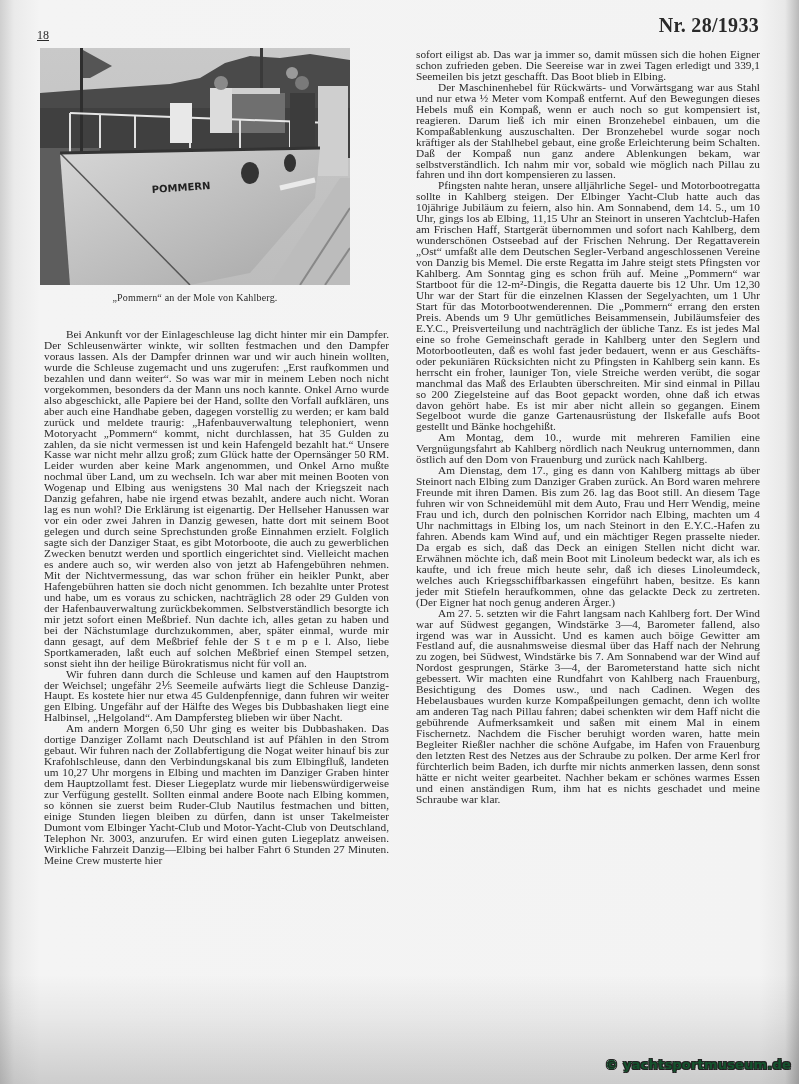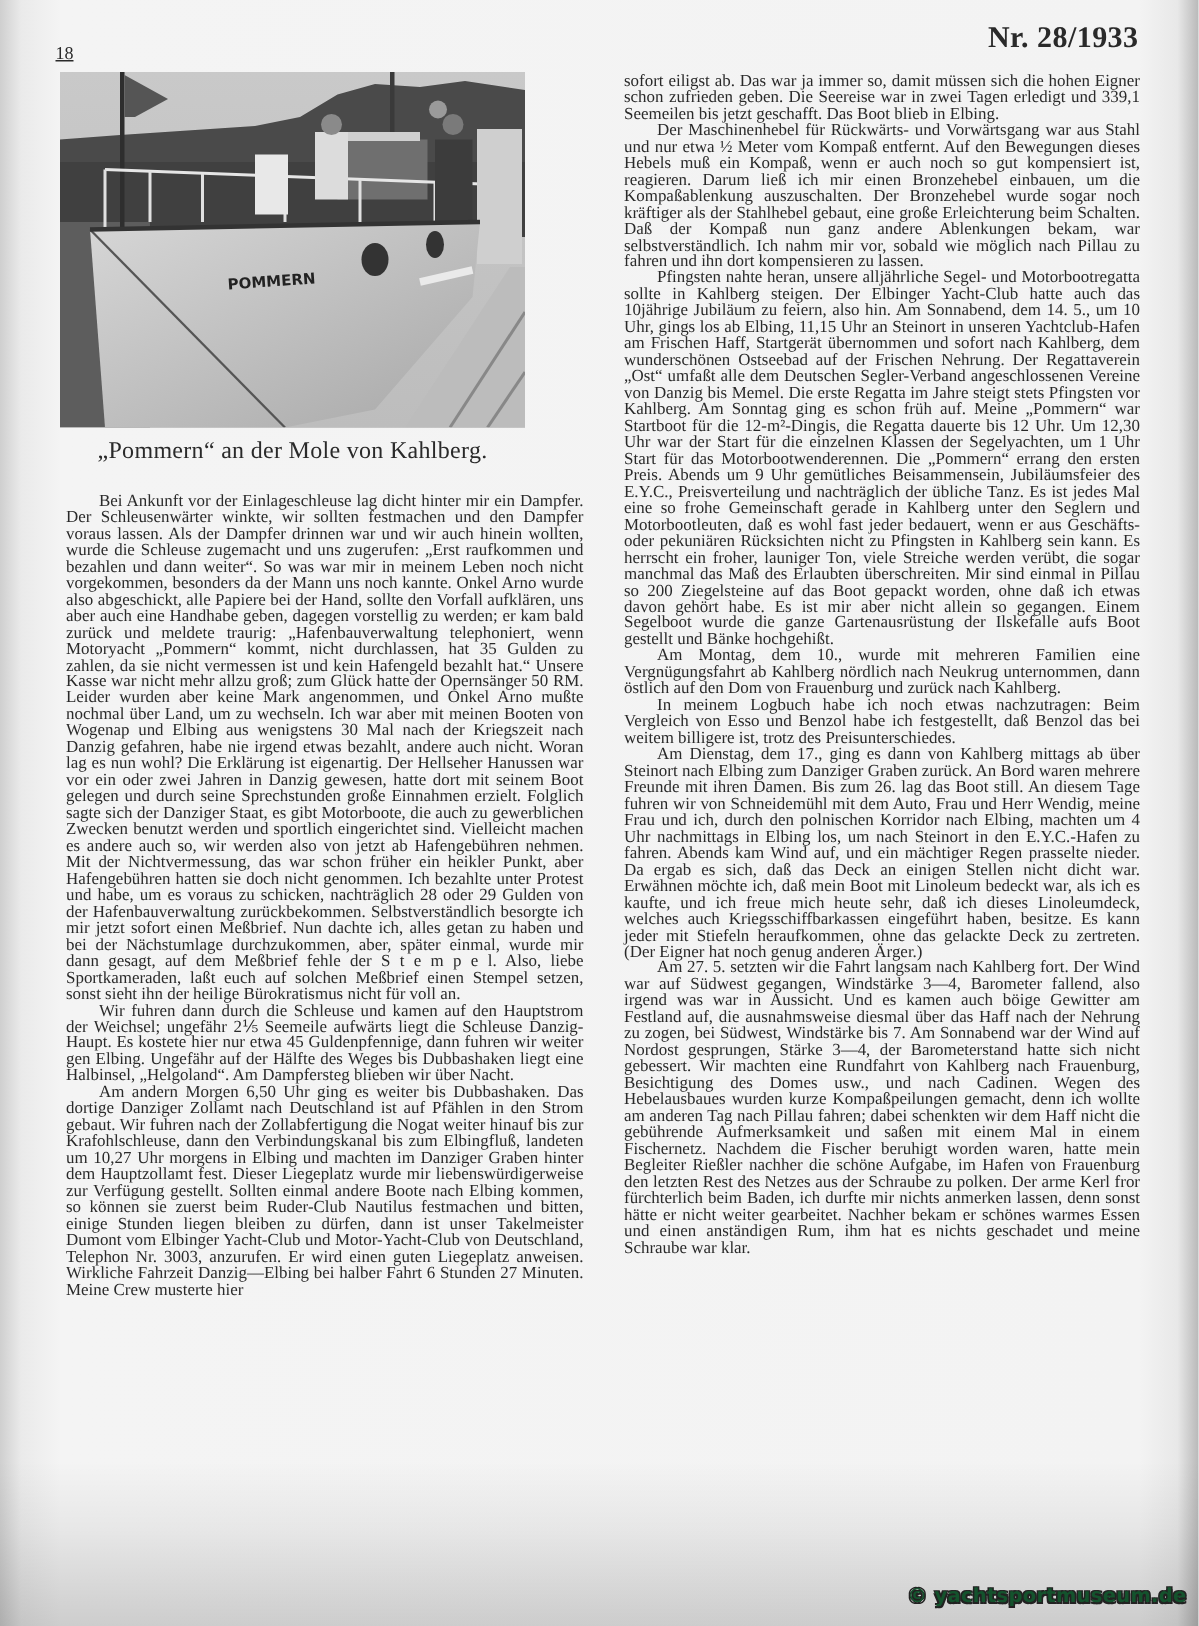--- a/index.html
+++ b/index.html
@@ -17,21 +17,21 @@
   .page-number { position:absolute; left:37px; top:28px; font-size:12px;text-decoration:underline; }
   .issue-number { position:absolute; right:40px; top:14px; font-size:20px; font-weight:bold; letter-spacing:0.3px; }
 
   .photo {
     position:absolute; left:40px; top:48px; width:310px; height:237px;
     background:#9a9a9a; overflow:hidden;
   }
   .photo svg { width:100%; height:100%; display:block; }
   .caption {
     position:absolute; left:40px; top:292px; width:310px; text-align:center;
-    font-size:16px; letter-spacing:0.2px;
+    font-size:10px; letter-spacing:0.2px;
   }
   .col {
     position:absolute; font-size:11.3px; line-height:10.95px; text-align:justify;
     hyphens:none;
   }
   .col-left { left:44px; top:329px; width:345px; }
   .col-right { left:416px; top:49px; width:344px; }
   .col p { margin:0; text-indent:22px; }
   .col p.cont { text-indent:0; }
   .watermark {
@@ -104,18 +104,17 @@
 <div class="col col-left" id="col-left">
     <p>Bei Ankunft vor der Einlageschleuse lag dicht hinter mir ein Dampfer. Der Schleusenwärter winkte, wir sollten festmachen und den Dampfer voraus lassen. Als der Dampfer drinnen war und wir auch hinein wollten, wurde die Schleuse zugemacht und uns zugerufen: „Erst raufkommen und bezahlen und dann weiter“. So was war mir in meinem Leben noch nicht vorgekommen, besonders da der Mann uns noch kannte. Onkel Arno wurde also abgeschickt, alle Papiere bei der Hand, sollte den Vorfall aufklären, uns aber auch eine Handhabe geben, dagegen vorstellig zu werden; er kam bald zurück und meldete traurig: „Hafenbauverwaltung telephoniert, wenn Motoryacht „Pommern“ kommt, nicht durchlassen, hat 35 Gulden zu zahlen, da sie nicht vermessen ist und kein Hafengeld bezahlt hat.“ Unsere Kasse war nicht mehr allzu groß; zum Glück hatte der Opernsänger 50 RM. Leider wurden aber keine Mark angenommen, und Onkel Arno mußte nochmal über Land, um zu wechseln. Ich war aber mit meinen Booten von Wogenap und Elbing aus wenigstens 30 Mal nach der Kriegszeit nach Danzig gefahren, habe nie irgend etwas bezahlt, andere auch nicht. Woran lag es nun wohl? Die Erklärung ist eigenartig. Der Hellseher Hanussen war vor ein oder zwei Jahren in Danzig gewesen, hatte dort mit seinem Boot gelegen und durch seine Sprechstunden große Einnahmen erzielt. Folglich sagte sich der Danziger Staat, es gibt Motorboote, die auch zu gewerblichen Zwecken benutzt werden und sportlich eingerichtet sind. Vielleicht machen es andere auch so, wir werden also von jetzt ab Hafengebühren nehmen. Mit der Nichtvermessung, das war schon früher ein heikler Punkt, aber Hafengebühren hatten sie doch nicht genommen. Ich bezahlte unter Protest und habe, um es voraus zu schicken, nachträglich 28 oder 29 Gulden von der Hafenbauverwaltung zurückbekommen. Selbstverständlich besorgte ich mir jetzt sofort einen Meßbrief. Nun dachte ich, alles getan zu haben und bei der Nächstumlage durchzukommen, aber, später einmal, wurde mir dann gesagt, auf dem Meßbrief fehle der S t e m p e l. Also, liebe Sportkameraden, laßt euch auf solchen Meßbrief einen Stempel setzen, sonst sieht ihn der heilige Bürokratismus nicht für voll an.</p>
     <p>Wir fuhren dann durch die Schleuse und kamen auf den Hauptstrom der Weichsel; ungefähr 2⅕ Seemeile aufwärts liegt die Schleuse Danzig-Haupt. Es kostete hier nur etwa 45 Guldenpfennige, dann fuhren wir weiter gen Elbing. Ungefähr auf der Hälfte des Weges bis Dubbashaken liegt eine Halbinsel, „Helgoland“. Am Dampfersteg blieben wir über Nacht.</p>
     <p>Am andern Morgen 6,50 Uhr ging es weiter bis Dubbashaken. Das dortige Danziger Zollamt nach Deutschland ist auf Pfählen in den Strom gebaut. Wir fuhren nach der Zollabfertigung die Nogat weiter hinauf bis zur Krafohlschleuse, dann den Verbindungskanal bis zum Elbingfluß, landeten um 10,27 Uhr morgens in Elbing und machten im Danziger Graben hinter dem Hauptzollamt fest. Dieser Liegeplatz wurde mir liebenswürdigerweise zur Verfügung gestellt. Sollten einmal andere Boote nach Elbing kommen, so können sie zuerst beim Ruder-Club Nautilus festmachen und bitten, einige Stunden liegen bleiben zu dürfen, dann ist unser Takelmeister Dumont vom Elbinger Yacht-Club und Motor-Yacht-Club von Deutschland, Telephon Nr. 3003, anzurufen. Er wird einen guten Liegeplatz anweisen. Wirkliche Fahrzeit Danzig—Elbing bei halber Fahrt 6 Stunden 27 Minuten. Meine Crew musterte hier</p>
   </div>
 <div class="col col-right" id="col-right">
     <p class="cont">sofort eiligst ab. Das war ja immer so, damit müssen sich die hohen Eigner schon zufrieden geben. Die Seereise war in zwei Tagen erledigt und 339,1 Seemeilen bis jetzt geschafft. Das Boot blieb in Elbing.</p>
     <p>Der Maschinenhebel für Rückwärts- und Vorwärtsgang war aus Stahl und nur etwa ½ Meter vom Kompaß entfernt. Auf den Bewegungen dieses Hebels muß ein Kompaß, wenn er auch noch so gut kompensiert ist, reagieren. Darum ließ ich mir einen Bronzehebel einbauen, um die Kompaßablenkung auszuschalten. Der Bronzehebel wurde sogar noch kräftiger als der Stahlhebel gebaut, eine große Erleichterung beim Schalten. Daß der Kompaß nun ganz andere Ablenkungen bekam, war selbstverständlich. Ich nahm mir vor, sobald wie möglich nach Pillau zu fahren und ihn dort kompensieren zu lassen.</p>
     <p>Pfingsten nahte heran, unsere alljährliche Segel- und Motorbootregatta sollte in Kahlberg steigen. Der Elbinger Yacht-Club hatte auch das 10jährige Jubiläum zu feiern, also hin. Am Sonnabend, dem 14. 5., um 10 Uhr, gings los ab Elbing, 11,15 Uhr an Steinort in unseren Yachtclub-Hafen am Frischen Haff, Startgerät übernommen und sofort nach Kahlberg, dem wunderschönen Ostseebad auf der Frischen Nehrung. Der Regattaverein „Ost“ umfaßt alle dem Deutschen Segler-Verband angeschlossenen Vereine von Danzig bis Memel. Die erste Regatta im Jahre steigt stets Pfingsten vor Kahlberg. Am Sonntag ging es schon früh auf. Meine „Pommern“ war Startboot für die 12-m²-Dingis, die Regatta dauerte bis 12 Uhr. Um 12,30 Uhr war der Start für die einzelnen Klassen der Segelyachten, um 1 Uhr Start für das Motorbootwenderennen. Die „Pommern“ errang den ersten Preis. Abends um 9 Uhr gemütliches Beisammensein, Jubiläumsfeier des E.Y.C., Preisverteilung und nachträglich der übliche Tanz. Es ist jedes Mal eine so frohe Gemeinschaft gerade in Kahlberg unter den Seglern und Motorbootleuten, daß es wohl fast jeder bedauert, wenn er aus Geschäfts- oder pekuniären Rücksichten nicht zu Pfingsten in Kahlberg sein kann. Es herrscht ein froher, launiger Ton, viele Streiche werden verübt, die sogar manchmal das Maß des Erlaubten überschreiten. Mir sind einmal in Pillau so 200 Ziegelsteine auf das Boot gepackt worden, ohne daß ich etwas davon gehört habe. Es ist mir aber nicht allein so gegangen. Einem Segelboot wurde die ganze Gartenausrüstung der Ilskefalle aufs Boot gestellt und Bänke hochgehißt.</p>
     <p>Am Montag, dem 10., wurde mit mehreren Familien eine Vergnügungsfahrt ab Kahlberg nördlich nach Neukrug unternommen, dann östlich auf den Dom von Frauenburg und zurück nach Kahlberg.</p>
-    <p>In meinem Logbuch habe ich noch etwas nachzutragen: Beim Vergleich von Esso und Benzol habe ich festgestellt, daß Benzol das bei weitem billigere ist, trotz des Preisunterschiedes.</p>
     <p>Am Dienstag, dem 17., ging es dann von Kahlberg mittags ab über Steinort nach Elbing zum Danziger Graben zurück. An Bord waren mehrere Freunde mit ihren Damen. Bis zum 26. lag das Boot still. An diesem Tage fuhren wir von Schneidemühl mit dem Auto, Frau und Herr Wendig, meine Frau und ich, durch den polnischen Korridor nach Elbing, machten um 4 Uhr nachmittags in Elbing los, um nach Steinort in den E.Y.C.-Hafen zu fahren. Abends kam Wind auf, und ein mächtiger Regen prasselte nieder. Da ergab es sich, daß das Deck an einigen Stellen nicht dicht war. Erwähnen möchte ich, daß mein Boot mit Linoleum bedeckt war, als ich es kaufte, und ich freue mich heute sehr, daß ich dieses Linoleumdeck, welches auch Kriegsschiffbarkassen eingeführt haben, besitze. Es kann jeder mit Stiefeln heraufkommen, ohne das gelackte Deck zu zertreten. (Der Eigner hat noch genug anderen Ärger.)</p>
     <p>Am 27. 5. setzten wir die Fahrt langsam nach Kahlberg fort. Der Wind war auf Südwest gegangen, Windstärke 3—4, Barometer fallend, also irgend was war in Aussicht. Und es kamen auch böige Gewitter am Festland auf, die ausnahmsweise diesmal über das Haff nach der Nehrung zu zogen, bei Südwest, Windstärke bis 7. Am Sonnabend war der Wind auf Nordost gesprungen, Stärke 3—4, der Barometerstand hatte sich nicht gebessert. Wir machten eine Rundfahrt von Kahlberg nach Frauenburg, Besichtigung des Domes usw., und nach Cadinen. Wegen des Hebelausbaues wurden kurze Kompaßpeilungen gemacht, denn ich wollte am anderen Tag nach Pillau fahren; dabei schenkten wir dem Haff nicht die gebührende Aufmerksamkeit und saßen mit einem Mal in einem Fischernetz. Nachdem die Fischer beruhigt worden waren, hatte mein Begleiter Rießler nachher die schöne Aufgabe, im Hafen von Frauenburg den letzten Rest des Netzes aus der Schraube zu polken. Der arme Kerl fror fürchterlich beim Baden, ich durfte mir nichts anmerken lassen, denn sonst hätte er nicht weiter gearbeitet. Nachher bekam er schönes warmes Essen und einen anständigen Rum, ihm hat es nichts geschadet und meine Schraube war klar.</p>
   </div>
 
 <div class="watermark">© yachtsportmuseum.de</div>
 
 </body></html>

